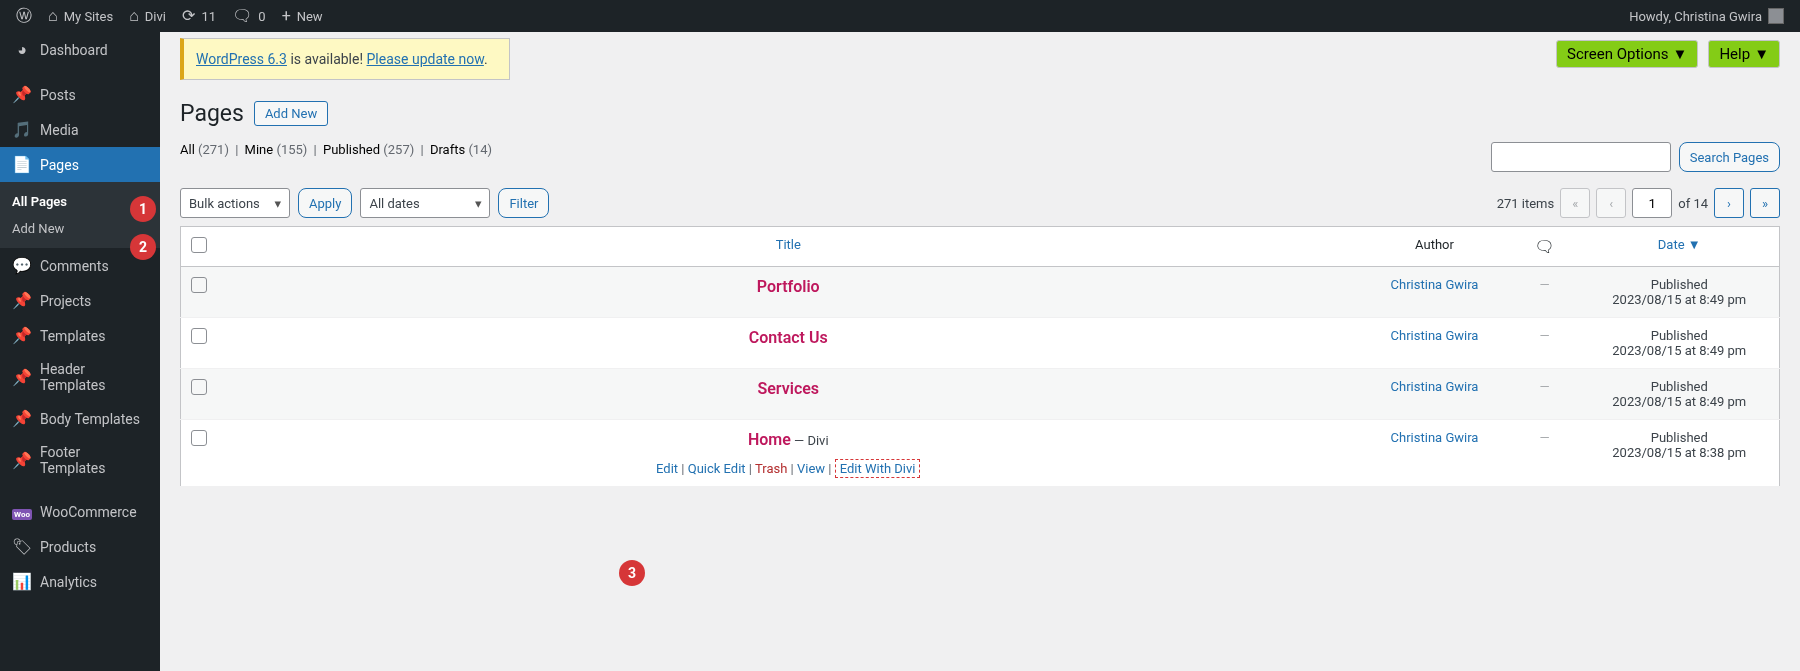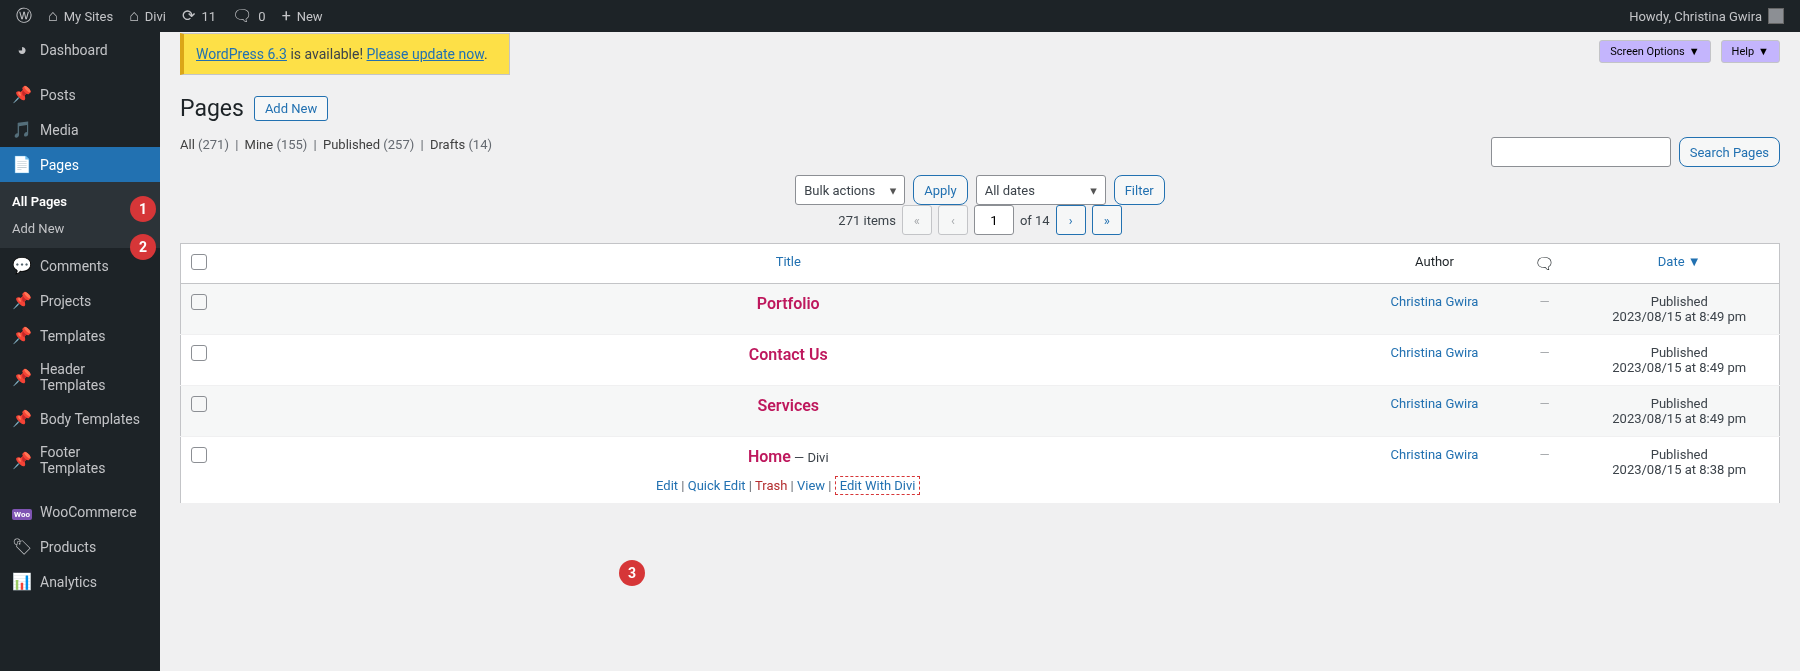--- a/index.html
+++ b/index.html
@@ -21,37 +21,37 @@
 .submenu { background:#2c3338; padding:6px 0; }
 .submenu-item { padding:6px 12px; cursor:pointer; font-size:13px; color:#c3c4c7; }
 .submenu-item.current { color:#fff; font-weight:600; }
 
 
 .bubble { position:absolute; width:26px; height:26px; border-radius:50%; background:#d63638; color:#fff; display:flex; align-items:center; justify-content:center; font-weight:700; font-size:14px; }
 
 
 .content { position:absolute; top:32px; left:160px; right:0; bottom:0; padding:0 20px; overflow:auto; }
 .topbuttons { display:flex; justify-content:flex-end; gap:10px; padding:8px 0 0 0; }
-.btn-outline { background:#c4b5fd; border:1px solid #c3c4c7; padding:4px 10px; font-size:11px; cursor:pointer; border-radius:3px; display:flex; align-items:center; gap:4px; }
-.notice { border:1px solid #c3c4c7; border-left:4px solid #dba617; background:#fde047; padding:12px; margin:12px 0 20px 0; font-size:14px; }
+.btn-outline { background:#84cc16; border:1px solid #c3c4c7; padding:4px 10px; font-size:15px; cursor:pointer; border-radius:3px; display:flex; align-items:center; gap:4px; }
+.notice { border:1px solid #c3c4c7; border-left:4px solid #dba617; background:#fef9c3; padding:12px; margin:12px 0 20px 0; font-size:14px; }
 .notice a { color:#2271b1; text-decoration:underline; }
 
 .heading-row { display:flex; align-items:center; gap:10px; margin:5px 0 15px; }
 .heading { font-size:23px; font-weight:400; color:#1d2327; }
 .btn-add { border:1px solid #2271b1; color:#2271b1; background:#f6f7f7; padding:4px 10px; font-size:13px; cursor:pointer; border-radius:3px; }
 
 .subsubsub { font-size:13px; color:#646970; margin-bottom:8px; }
-.subsubsub a { color:#404040; text-decoration:none; }
+.subsubsub a { color:#000000; text-decoration:none; }
 .subsubsub .sep { margin:0 3px; color:#646970; }
 
 .search-row { display:flex; justify-content:flex-end; gap:8px; margin-bottom:8px; }
 .search-input { border:1px solid #8c8f94; padding:3px 6px; width:180px; height:30px; border-radius:3px; }
 .btn-border-blue { border:1px solid #2271b1; color:#2271b1; background:#f6f7f7; padding:4px 10px; cursor:pointer; border-radius:8px; font-size:13px; height:30px; }
 
-.tablenav { display:flex; justify-content:space-between; align-items:center; margin:0 0 8px;flex-direction:column; }
+.tablenav { display:flex; justify-content:space-between; align-items:center; margin:8px 0 8px; }
 .tablenav-left { display:flex; gap:8px; }
 .select { border:1px solid #8c8f94; padding:0 24px 0 8px; height:30px; border-radius:3px; background:#fff; position:relative; display:flex; align-items:center; min-width:110px; font-size:13px; }
 .select::after { content:"▾"; position:absolute; right:8px; color:#555; }
 .tablenav-pages { display:flex; align-items:center; gap:6px; font-size:13px; color:#3c434a; }
 .page-btn { border:1px solid #c3c4c7; background:#f6f7f7; width:30px; height:30px; display:flex; align-items:center; justify-content:center; cursor:pointer; border-radius:3px; color:#a7aaad;}
 .page-btn.active { border:1px solid #2271b1; background:#f6f7f7; color:#2271b1;}
 .page-input { width:40px; height:30px; border:1px solid #8c8f94; text-align:center; border-radius:3px; }
 
 
 table.list { width:100%; border-collapse:collapse; background:#fff; border:1px solid #c3c4c7; }

